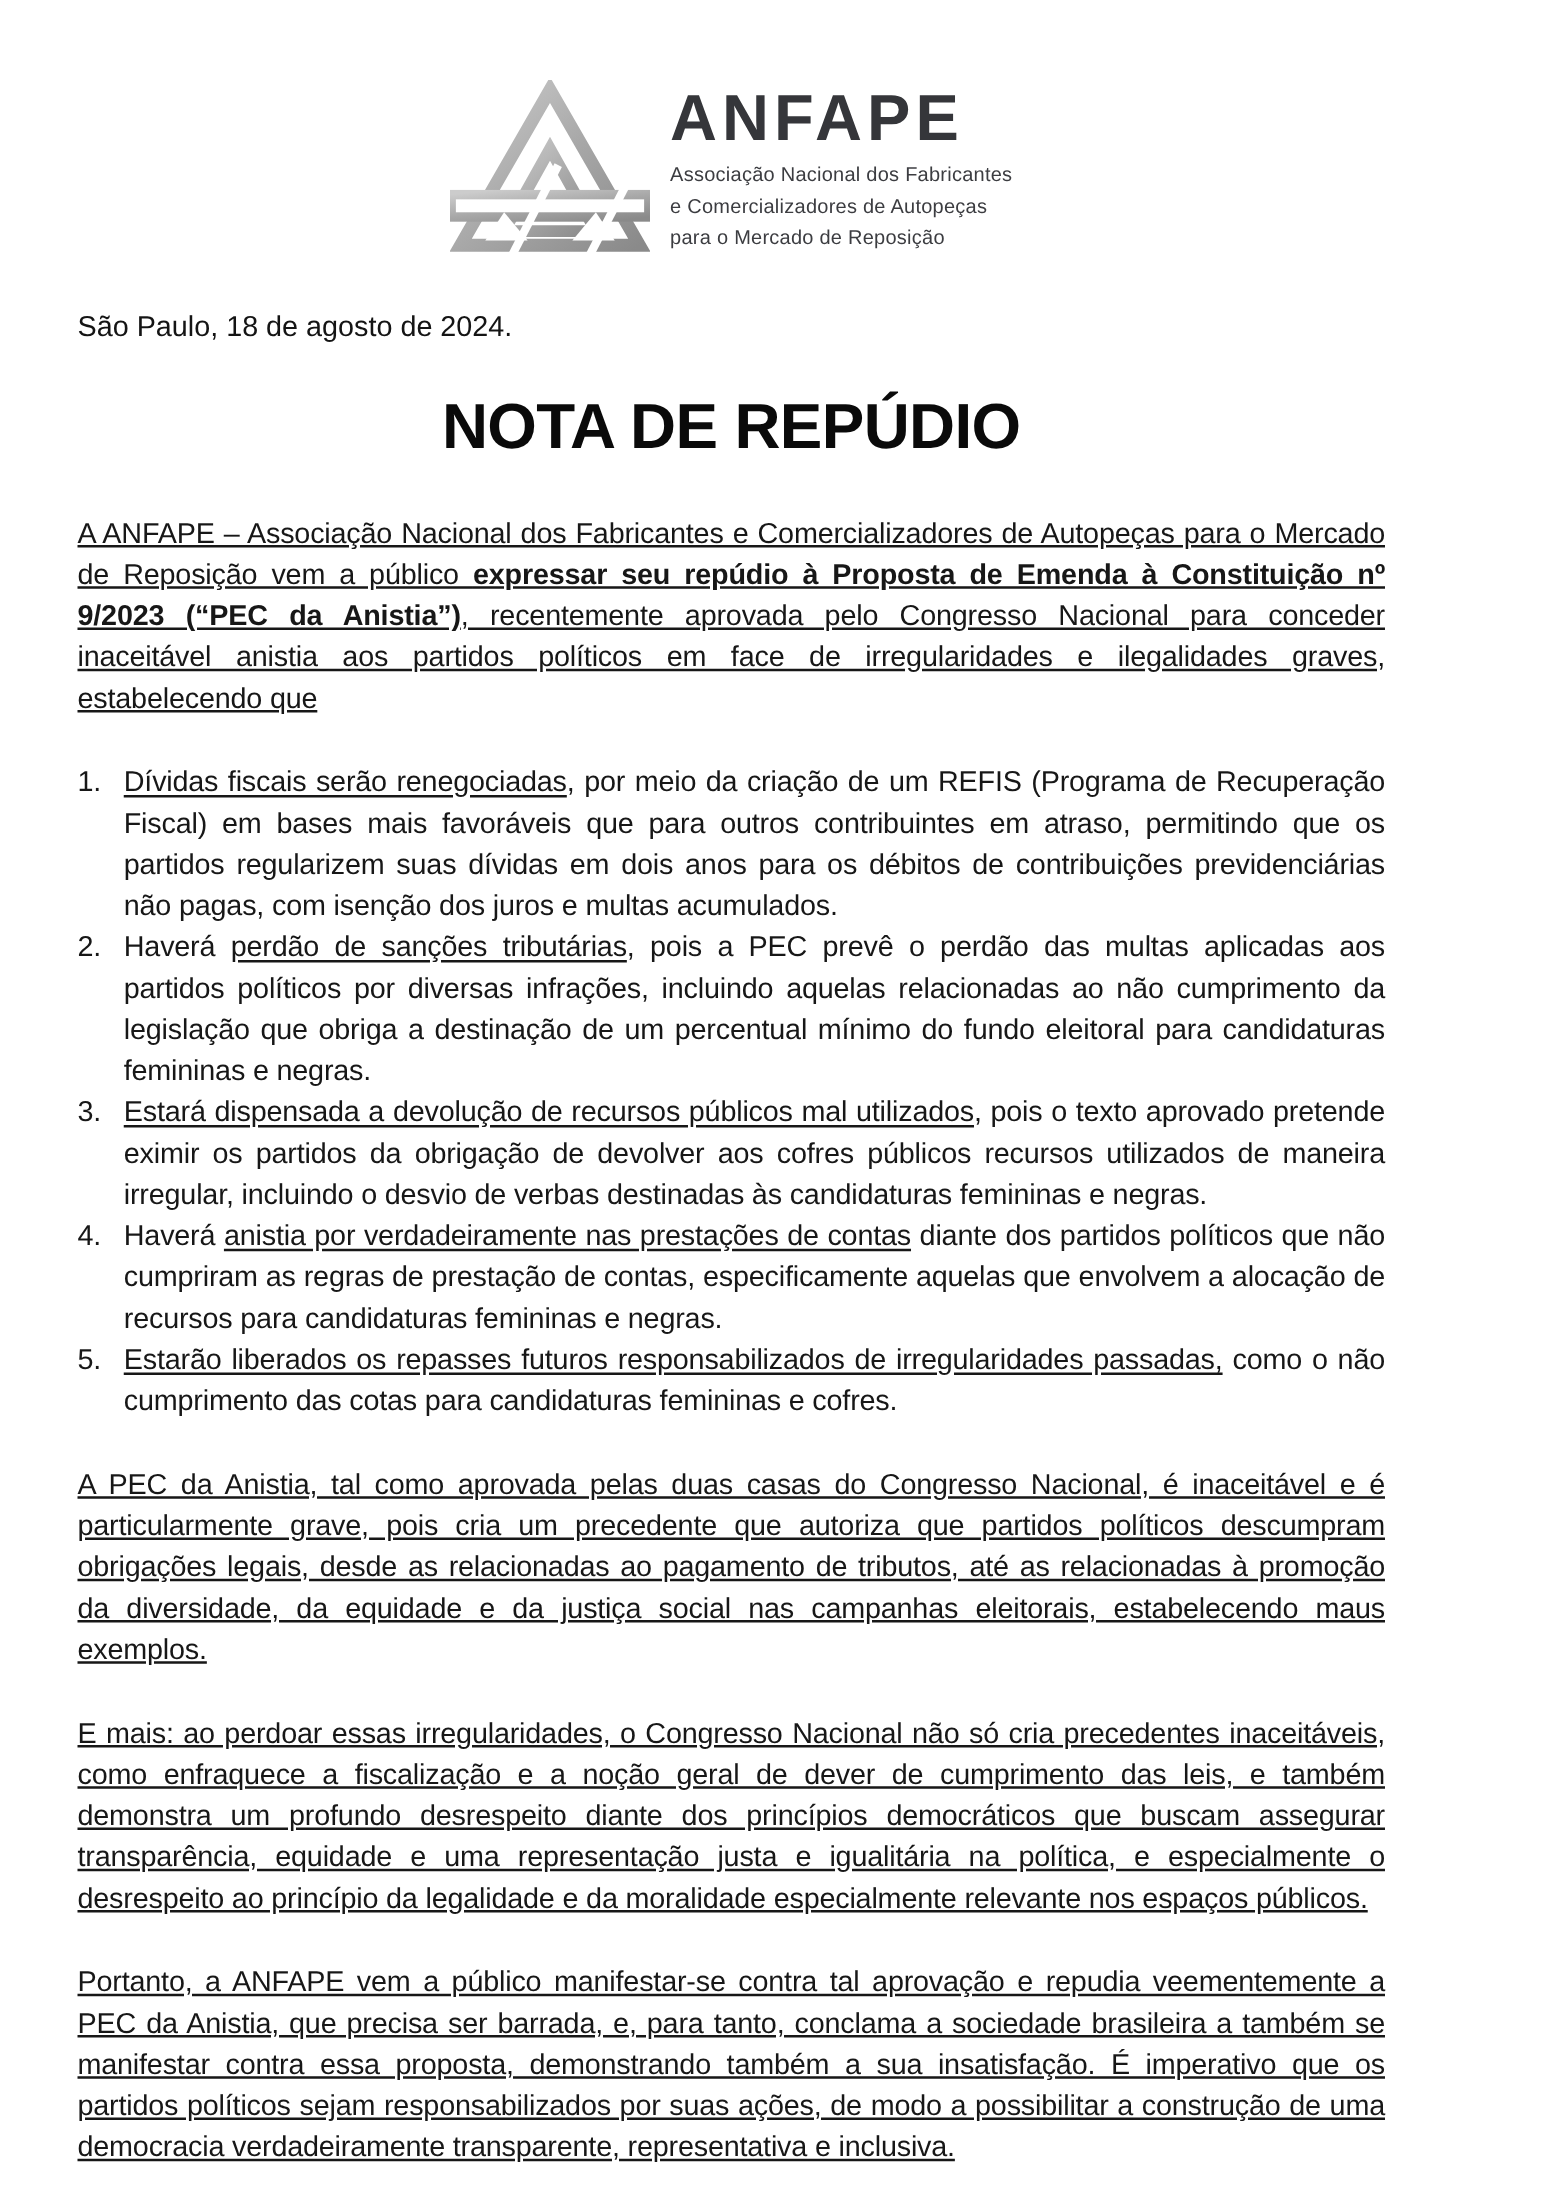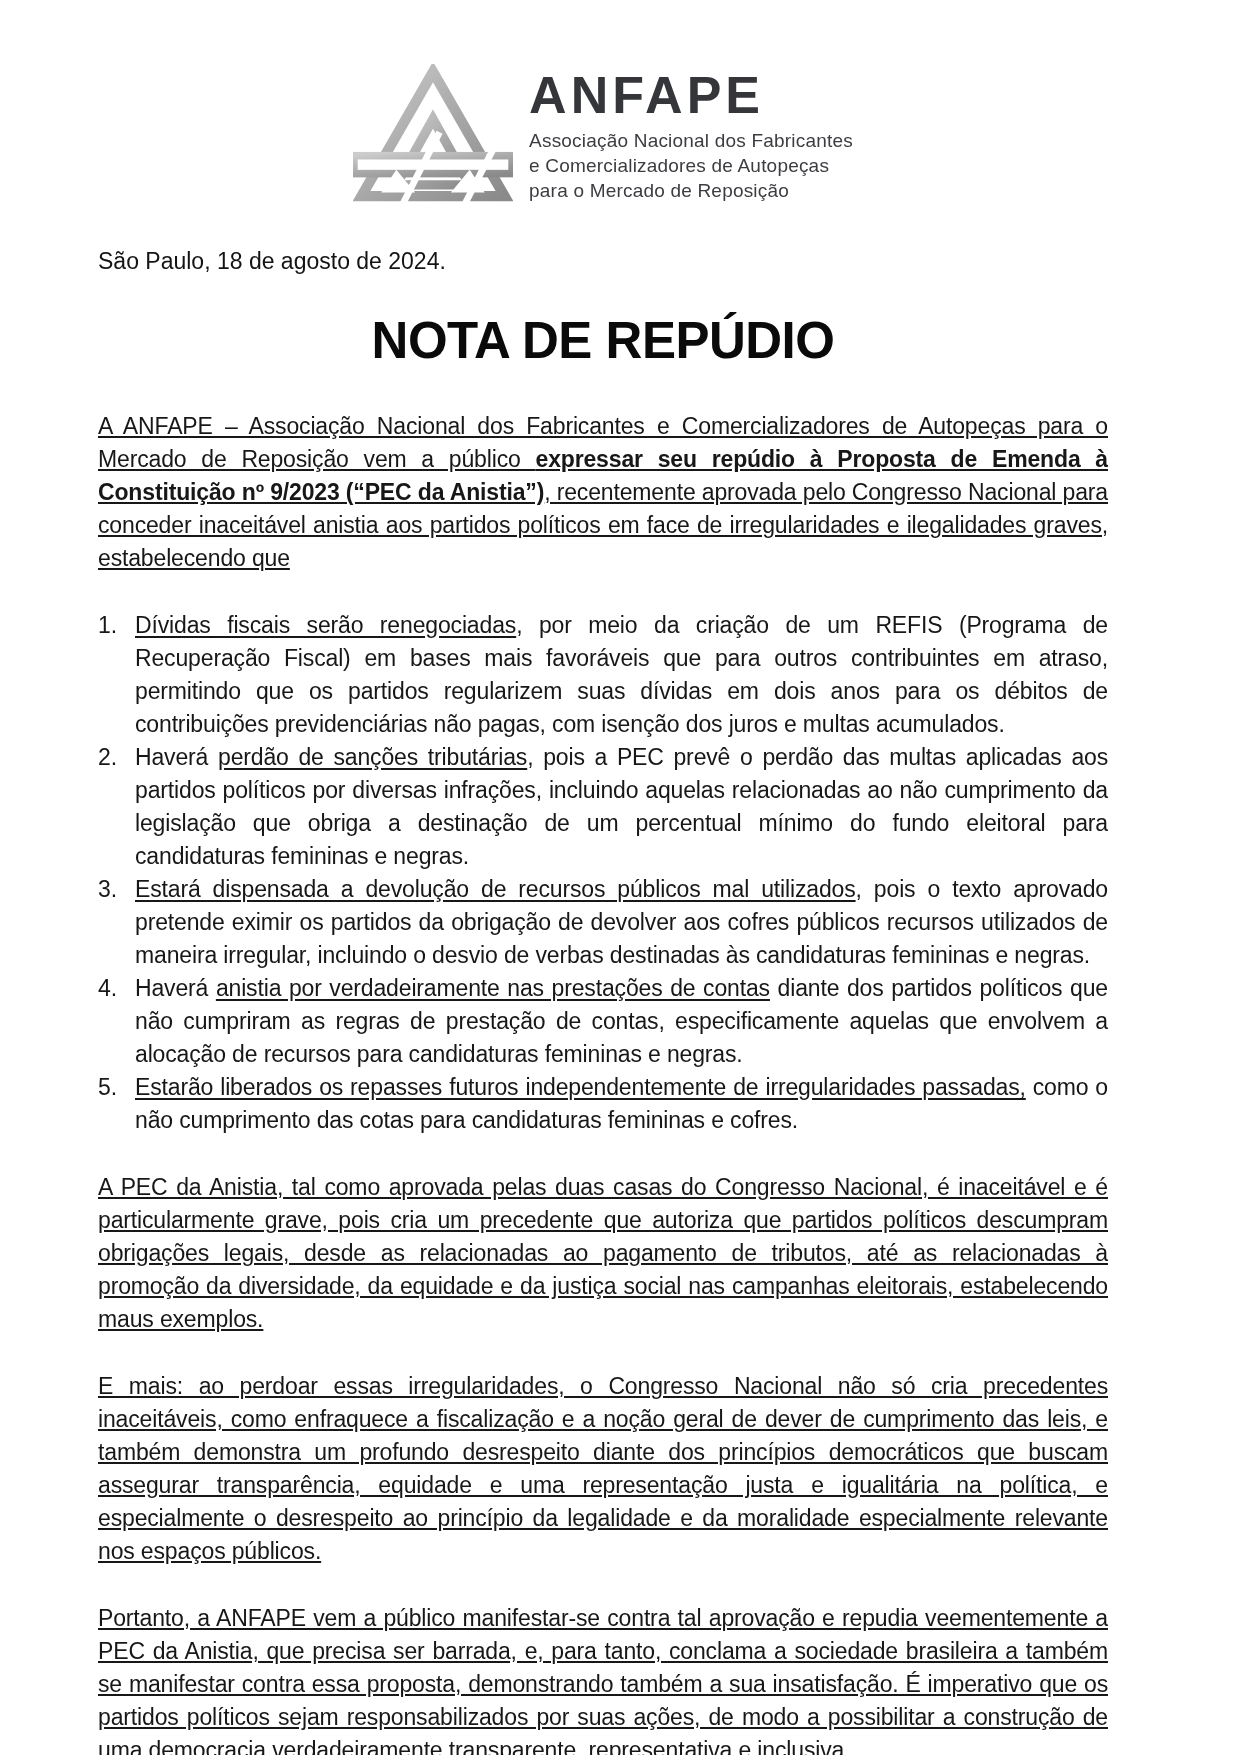--- a/index.html
+++ b/index.html
@@ -11,21 +11,21 @@
     width: 1241px;
     height: 1755px;
     overflow: hidden;
     font-family: "Liberation Sans", "DejaVu Sans", sans-serif;
     color: #161616;
   }
   .page {
     box-sizing: border-box;
     width: 1241px;
     height: 1755px;
-    padding: 64px 133px 40px 98px;
+    padding: 64px 133px 40px 62px;
     background: #ffffff;
   }
   
   .logo-block {
     display: flex;
     align-items: center;
     justify-content: center;
     gap: 16px;
     margin: 0 auto 0 auto;
     width: 720px;
@@ -42,21 +42,21 @@
   }
   .brand {
     font-size: 52px;
     font-weight: bold;
     letter-spacing: 4px;
     color: #35363a;
     line-height: 54px;
   }
   .tagline {
     margin-top: 6px;
-    font-size: 19px;
+    font-size: 16px;
     line-height: 25px;
     color: #3c3d41;
     letter-spacing: 0.2px;
   }
   
   .date-line {
     margin-top: 42px;
     font-size: 23px;
     color: #141414;
   }
@@ -155,21 +155,21 @@
         <div class="list-item">
           <span class="num">3.</span>
           <span class="li-body"><span class="seg-underline">Estará dispensada a devolução de recursos públicos mal utilizados</span><span>, pois o texto aprovado pretende eximir os partidos da obrigação de devolver aos cofres públicos recursos utilizados de maneira irregular, incluindo o desvio de verbas destinadas às candidaturas femininas e negras.</span></span>
         </div>
         <div class="list-item">
           <span class="num">4.</span>
           <span class="li-body"><span>Haverá </span><span class="seg-underline">anistia por verdadeiramente nas prestações de contas</span><span> diante dos partidos políticos que não cumpriram as regras de prestação de contas, especificamente aquelas que envolvem a alocação de recursos para candidaturas femininas e negras.</span></span>
         </div>
         <div class="list-item">
           <span class="num">5.</span>
-          <span class="li-body"><span class="seg-underline">Estarão liberados os repasses futuros independentemente de irregularidades passadas,</span><span> como o não cumprimento das cotas para candidaturas femininas e cofres.</span></span>
+          <span class="li-body"><span class="seg-underline">Estarão liberados os repasses futuros responsabilizados de irregularidades passadas,</span><span> como o não cumprimento das cotas para candidaturas femininas e cofres.</span></span>
         </div>
       </div>
       <p class="para"><span>A PEC da Anistia, tal como aprovada pelas duas casas do Congresso Nacional, é inaceitável e é particularmente grave, pois cria um precedente que autoriza que partidos políticos descumpram obrigações legais, desde as relacionadas ao pagamento de tributos, até as relacionadas à promoção da diversidade, da equidade e da justiça social nas campanhas eleitorais, estabelecendo maus exemplos.</span></p>
       <p class="para"><span>E mais: ao perdoar essas irregularidades, o Congresso Nacional não só cria precedentes inaceitáveis, como enfraquece a fiscalização e a noção geral de dever de cumprimento das leis, e também demonstra um profundo desrespeito diante dos princípios democráticos que buscam assegurar transparência, equidade e uma representação justa e igualitária na política, e especialmente o desrespeito ao princípio da legalidade e da moralidade especialmente relevante nos espaços públicos.</span></p>
       <p class="para"><span>Portanto, a ANFAPE vem a público manifestar-se contra tal aprovação e repudia veementemente a PEC da Anistia, que precisa ser barrada, e, para tanto, conclama a sociedade brasileira a também se manifestar contra essa proposta, demonstrando também a sua insatisfação. É imperativo que os partidos políticos sejam responsabilizados por suas ações, de modo a possibilitar a construção de uma democracia verdadeiramente transparente, representativa e inclusiva.</span></p>
     </div>
 
 </div>
 
 </body></html>

